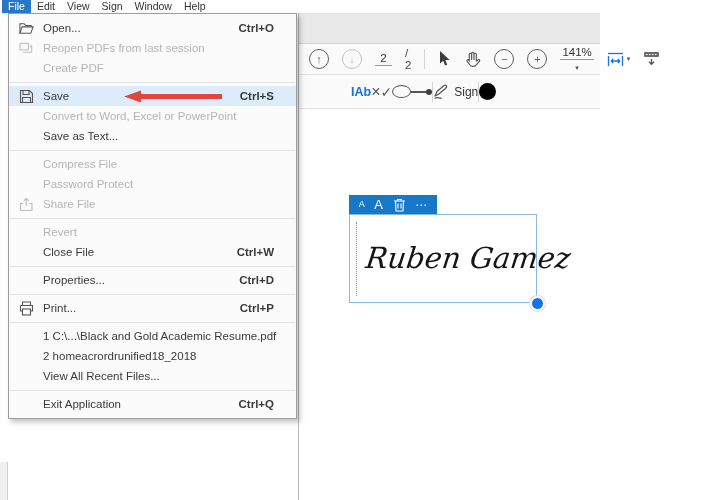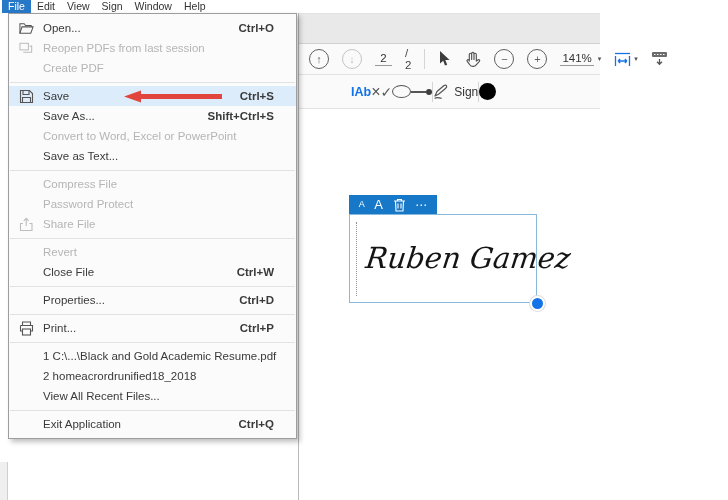--- a/index.html
+++ b/index.html
@@ -17,21 +17,21 @@
   .trow{background:#fafafa;border-bottom:1px solid #e2e2e2;display:flex;align-items:center;}
   .row1{height:30px;padding-left:10px;gap:13px;}
   .row2{height:33px;padding-left:52px;gap:0;}
   .docarea{position:relative;background:#fff;height:calc(100% - 95px);}
 
   .circ{width:18px;height:18px;border:1.5px solid #5f5f5f;border-radius:50%;display:flex;align-items:center;justify-content:center;font-size:11px;line-height:1;color:#5f5f5f;flex:0 0 auto;}
   .circ.disabled{border-color:#c3c3c3;color:#c3c3c3;}
   .pageinput{width:17px;border:none;border-bottom:1px solid #999;background:transparent;text-align:center;font-size:11.5px;color:#333;padding:0 0 1px 0;font-family:inherit;}
   .pagetotal{font-size:11.5px;color:#444;}
   .vsep{width:1px;height:20px;background:#d5d5d5;flex:0 0 auto;}
-  .zoomcombo{display:flex;align-items:center;gap:4px;}
+  .zoomcombo{display:flex;align-items:center;gap:4px;flex-direction:column;}
   .zoomval{font-size:11.5px;color:#333;border-bottom:1px solid #999;padding:0 2px 1px 2px;}
   .caret{font-size:7px;color:#555;}
   .iconbtn{display:flex;align-items:center;gap:3px;flex:0 0 auto;}
 
   .textool{color:#1473e6;font-weight:bold;font-size:12.5px;letter-spacing:0;}
   .cross{font-size:16px;color:#555;line-height:1;}
   .check{font-size:14px;color:#555;line-height:1;}
   .ellipse{width:17px;height:11px;border:1.5px solid #555;border-radius:50%;}
   .hline{width:15px;height:2px;background:#555;}
   .dotmark{width:6px;height:6px;border-radius:50%;background:#3f3f3f;}
@@ -209,25 +209,20 @@
             <path d="M3.5 13.5 V8.5 H11.5 V13.5"></path>
           </svg>
       </span>
       <span class="mi-label">Save</span>
       <span class="mi-short">Ctrl+S</span>
       <svg class="save-arrow" width="98" height="13" viewBox="0 0 98 13">
           <polygon points="0,6.5 17,0.5 17,4 98,4 98,9 17,9 17,12.5" fill="#e2453e"></polygon>
         </svg>
     </div>
 
-    <div class="menu-item">
-      <span class="mi-icon"></span>
-      <span class="mi-label">Save As...</span>
-      <span class="mi-short">Shift+Ctrl+S</span>
-    </div>
 
     <div class="menu-item disabled">
       <span class="mi-icon"></span>
       <span class="mi-label">Convert to Word, Excel or PowerPoint</span>
     </div>
 
     <div class="menu-item">
       <span class="mi-icon"></span>
       <span class="mi-label">Save as Text...</span>
     </div>

